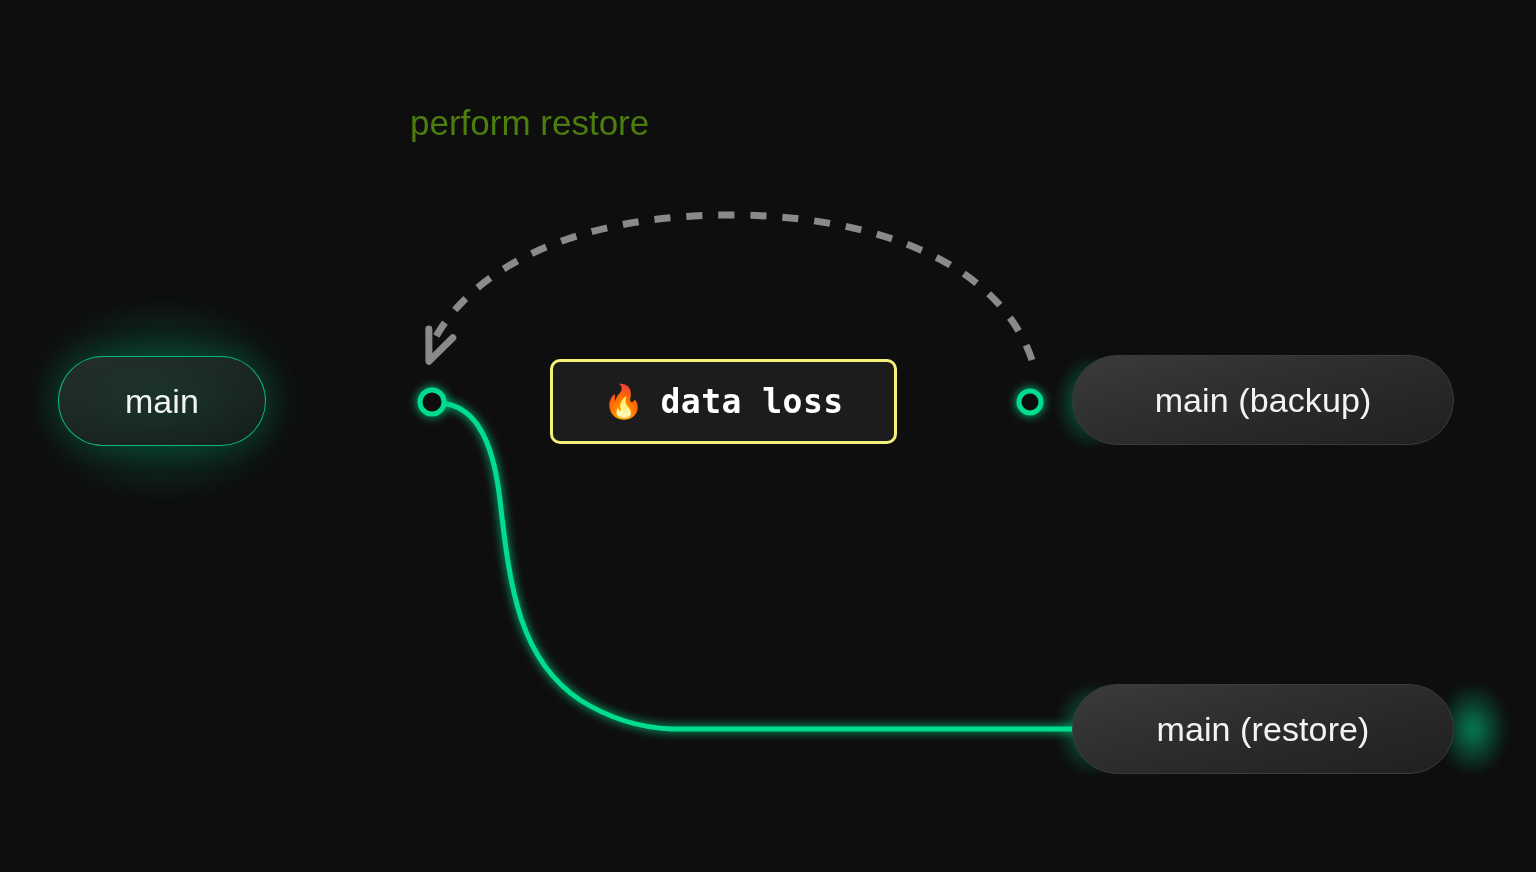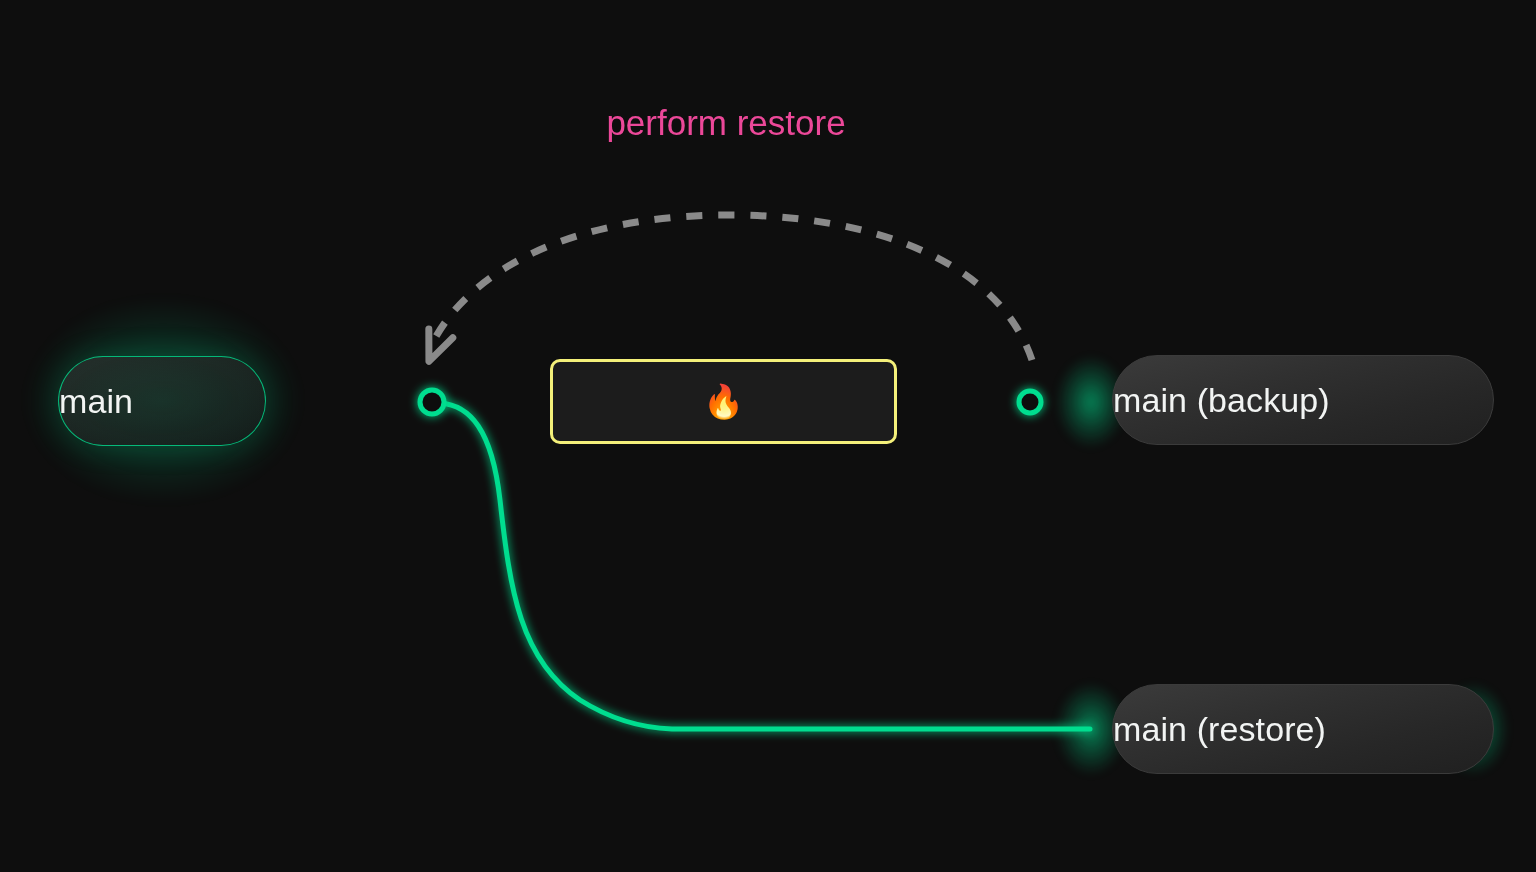--- a/index.html
+++ b/index.html
@@ -59,40 +59,40 @@
   }
   .glow-backup-left  { left: 1056px; top: 356px; }
   .glow-restored-left{ left: 1056px; top: 683px; }
   .glow-restored-right{ left: 1438px; top: 683px; }
 
   
   .pill {
     position: absolute;
     display: flex;
     align-items: center;
-    justify-content: flex-start;
+    justify-content: center;
     border-radius: 46px;
     box-sizing: border-box;
     color: #f2f4f3;
     letter-spacing: 0.1px;
     user-select: none;
   }
   .pill-main {
     left: 58px; top: 356px;
     width: 208px; height: 90px;
     border: 1.6px solid rgba(0,221,143,0.80);
     background:
       radial-gradient(ellipse 120% 140% at 50% 50%,
         rgba(0,221,143,0.10) 0%, rgba(0,221,143,0.03) 45%, rgba(0,0,0,0) 72%),
       linear-gradient(160deg, #252827 0%, #1d201f 45%, #141717 100%);
     font-size: 34px;
     box-shadow: 0 0 30px rgba(0,221,143,0.18);
   }
   .pill-dim {
-    left: 1112px;
+    left: 1072px;
     width: 382px; height: 90px;
     border: 1.4px solid #3b3b3b;
     background: linear-gradient(165deg, #3b3b3b 0%, #303030 35%, #272727 68%, #202020 100%);
     font-size: 34px;
   }
   .pill-backup   { top: 355px; }
   .pill-restored { top: 684px; }
 
   
   .dataloss-box {
@@ -118,24 +118,24 @@
     font-size: 33px;
     font-weight: 700;
     color: #ffffff;
     letter-spacing: 0.5px;
     white-space: pre;
   }
 
   
   .annotation {
     position: absolute;
-    left: 426px; top: 100px;
+    left: 410px; top: 100px;
     width: 600px;
-    text-align: center;
-    color: #ec4899;
+    text-align: left;
+    color: #4d7c0f;
     font-size: 35px;
     line-height: 46px;
     user-select: none;
   }
   .annotation span { display: block; }
 </style>
 </head>
 <body>
 
 <div id="stage">
@@ -189,15 +189,16 @@
   <div class="pill pill-dim pill-backup">
     <span>main (backup)</span>
   </div>
 
   <div class="pill pill-dim pill-restored">
     <span>main (restore)</span>
   </div>
 
   <div class="dataloss-box">
     <span class="dataloss-emoji">🔥</span>
+    <span class="dataloss-text">data loss</span>
   </div>
 
 </div>
 
 </body></html>

